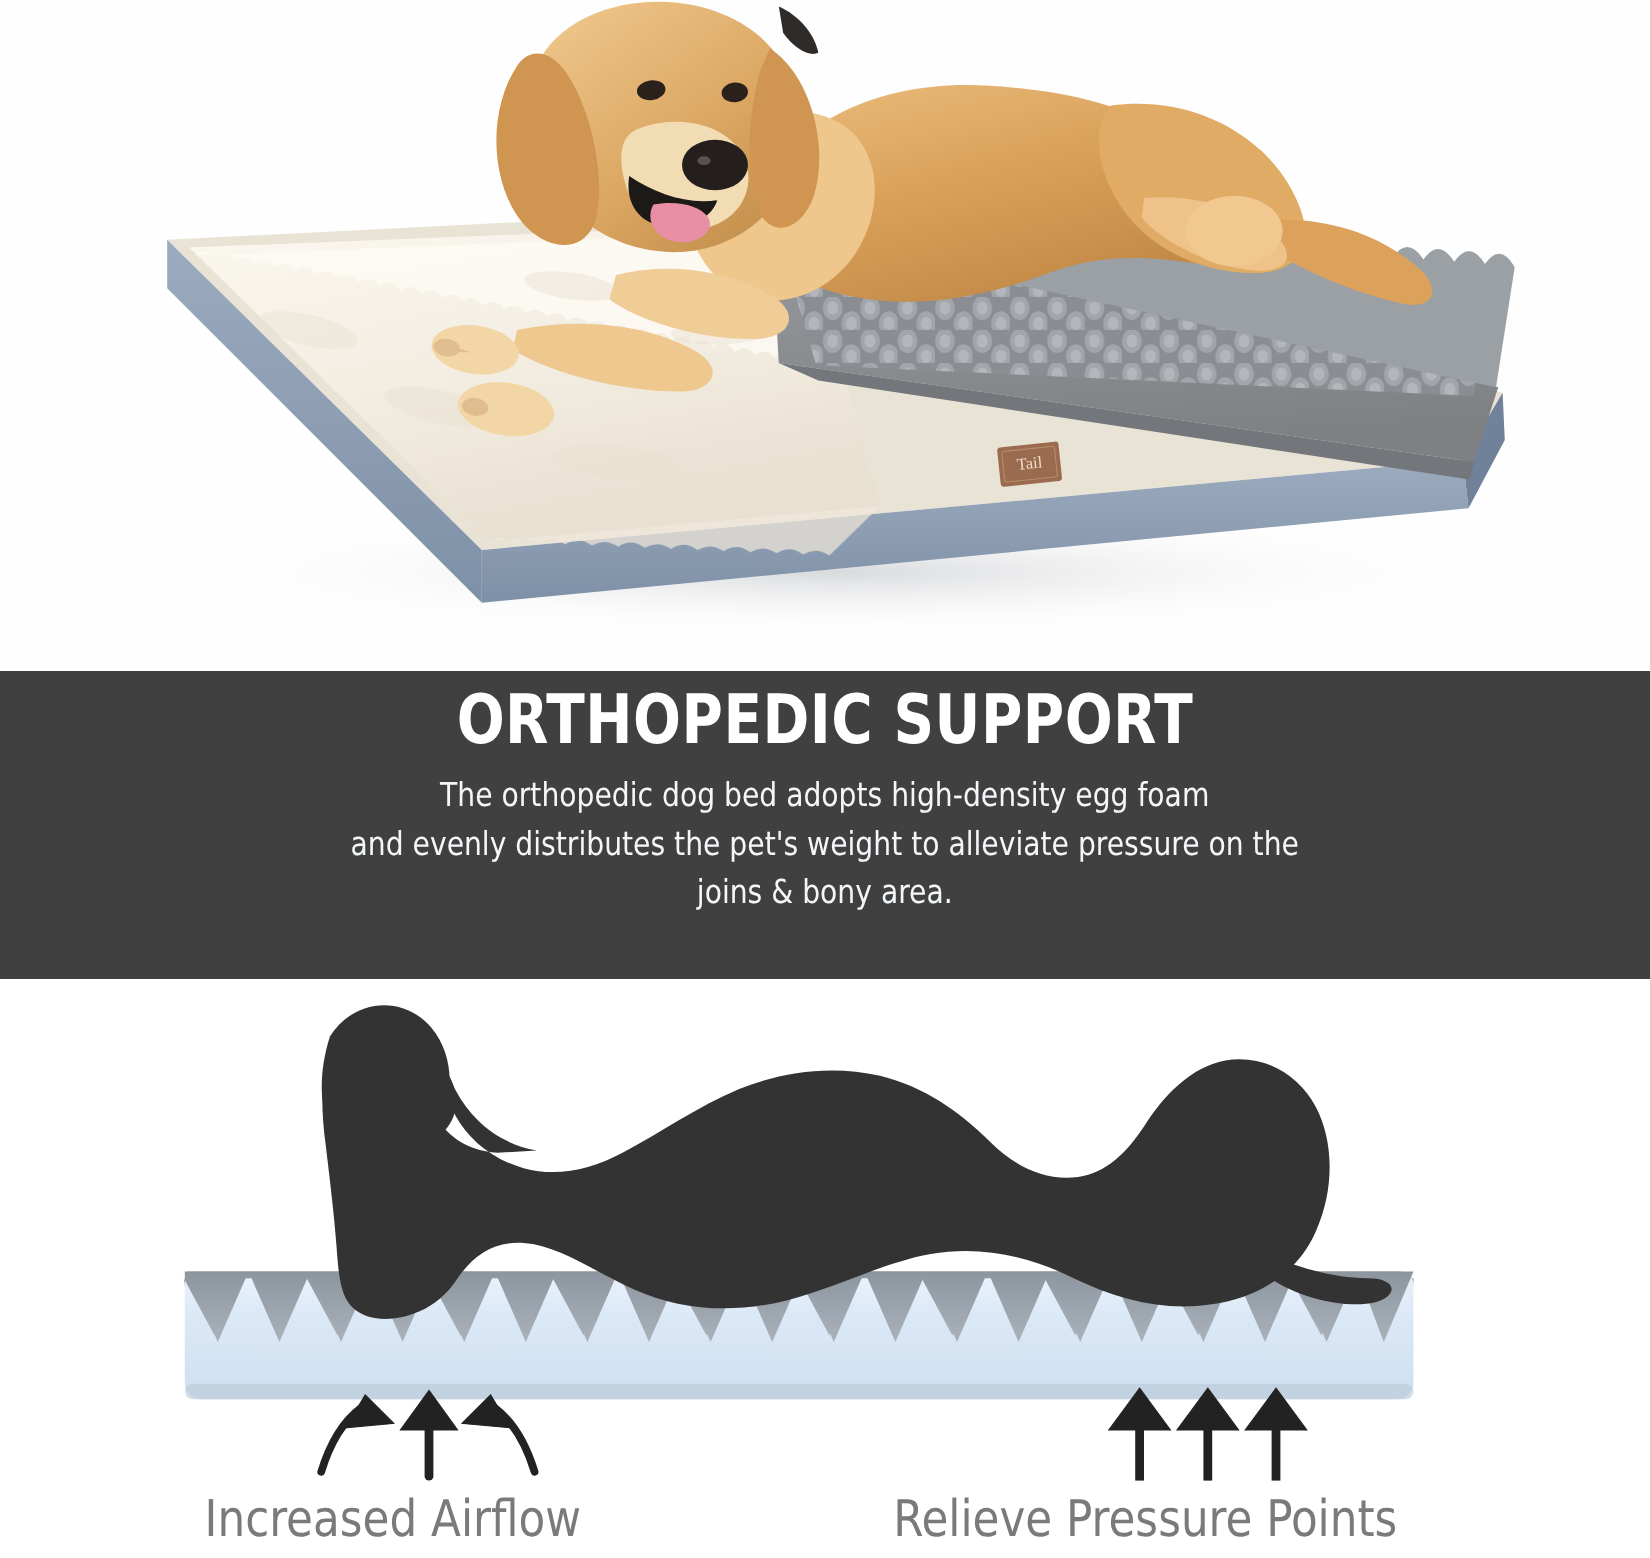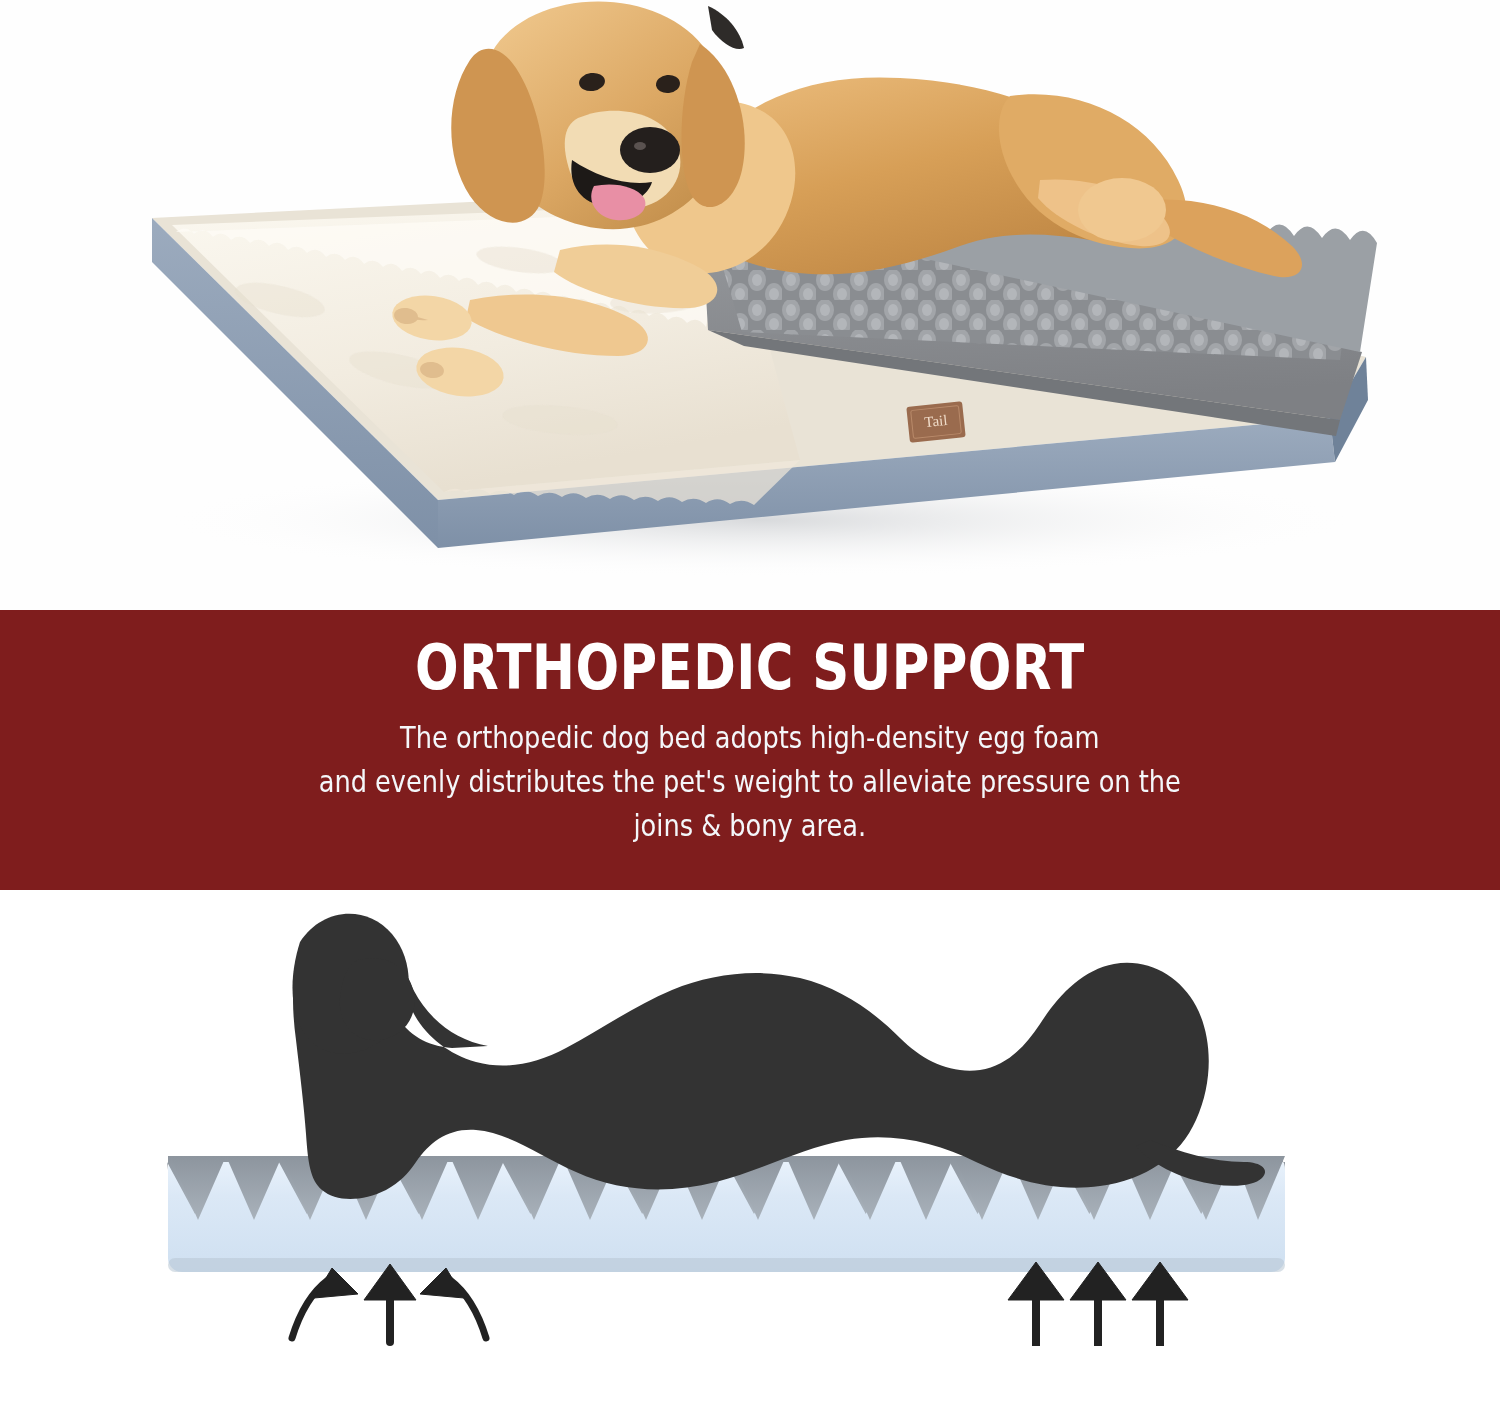--- a/index.html
+++ b/index.html
@@ -12,23 +12,23 @@
   }
   .page{position:relative;width:1500px;height:1416px;background:#fff;overflow:hidden;}
 
   
   .hero{position:absolute;left:0;top:0;width:1500px;height:610px;background:#fefefe;overflow:hidden;}
   .hero-svg{position:absolute;left:0;top:0;width:1500px;height:610px;}
 
   
   .banner{
     position:absolute;left:0;top:610px;width:1500px;height:280px;
-    background:#7f1d1d;
+    background:#404040;
     display:flex;flex-direction:column;align-items:center;justify-content:flex-start;
-    box-sizing:border-box;padding-top:26px;
+    box-sizing:border-box;padding-top:12px;
   }
   .banner-title{
     color:#ffffff;
     font-family:"Liberation Sans Narrow","DejaVu Sans Condensed","Liberation Sans",sans-serif;
     font-weight:bold;
     font-size:62px;
     line-height:64px;
     letter-spacing:0.5px;
     transform:scaleX(0.92);
     transform-origin:center center;
@@ -355,14 +355,18 @@
           <polygon points="1098,372 1126,410 1070,410"></polygon>
         </g>
         <g>
           <line x1="1160" y1="456" x2="1160" y2="400" stroke-width="8" stroke-linecap="butt"></line>
           <polygon points="1160,372 1188,410 1132,410"></polygon>
         </g>
       </g>
     </svg>
   </div>
 
+  <div class="caption-row">
+    <div class="caption left">Increased Airflow</div>
+    <div class="caption right">Relieve Pressure Points</div>
+  </div>
 
 </div>
 
 </body></html>

